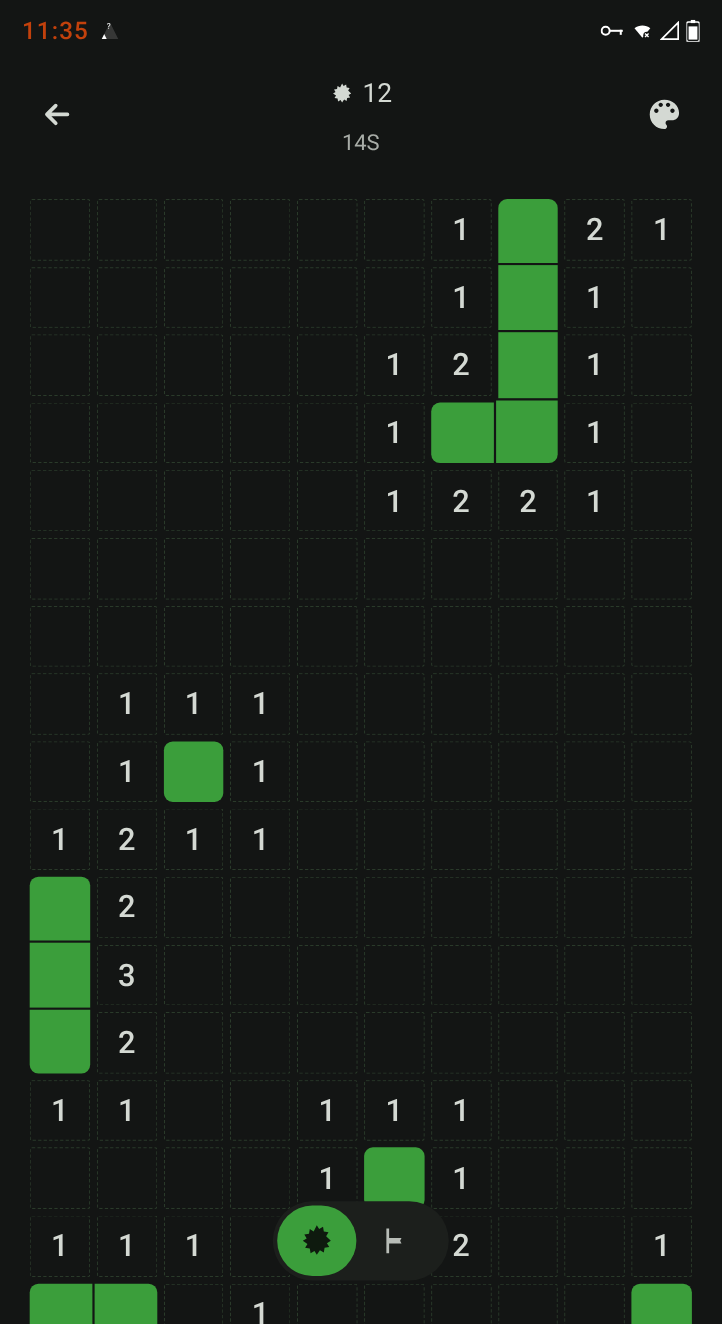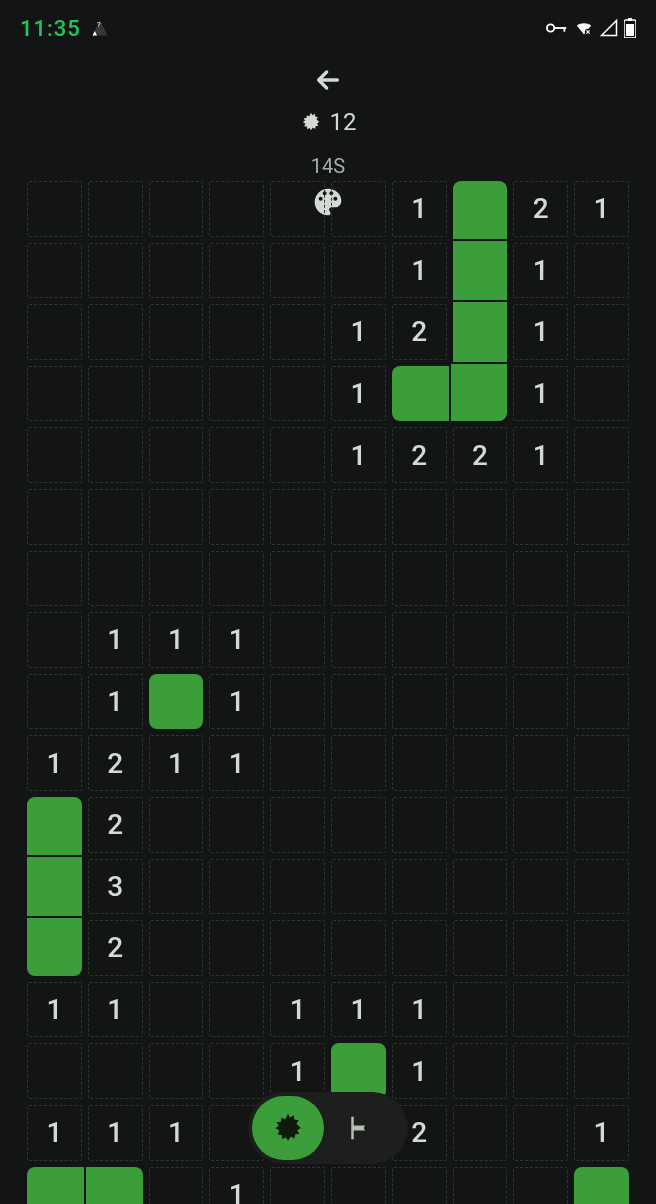--- a/index.html
+++ b/index.html
@@ -11,31 +11,30 @@
       font-family: -apple-system, BlinkMacSystemFont, "Segoe UI", Roboto, sans-serif;
       overflow: hidden;
       position: relative;
     }
     .status-bar {
       height: 56px;
       display: flex;
       justify-content: space-between;
       align-items: center;
       padding: 0 20px;
-      color: #22c55e;
+      color: #c2410c;
     }
     .status-time { font-size: 22px; font-weight: 500; letter-spacing: 1px; }
     .status-right { display: flex; gap: 6px; align-items: center; }
     .app-bar {
       height: 100px;
       display: flex;
       align-items: center;
       justify-content: space-between;
       padding: 0 28px;
-      flex-direction: column;
     }
     .app-bar-center {
       display: flex;
       flex-direction: column;
       align-items: center;
       gap: 2px;
     }
     .mines-row { display: flex; align-items: center; gap: 8px; }
     .mines-count { font-size: 24px; color: #d4d9d3; }
     .timer { font-size: 20px; color: #a8aca7; margin-top: 16px; }

